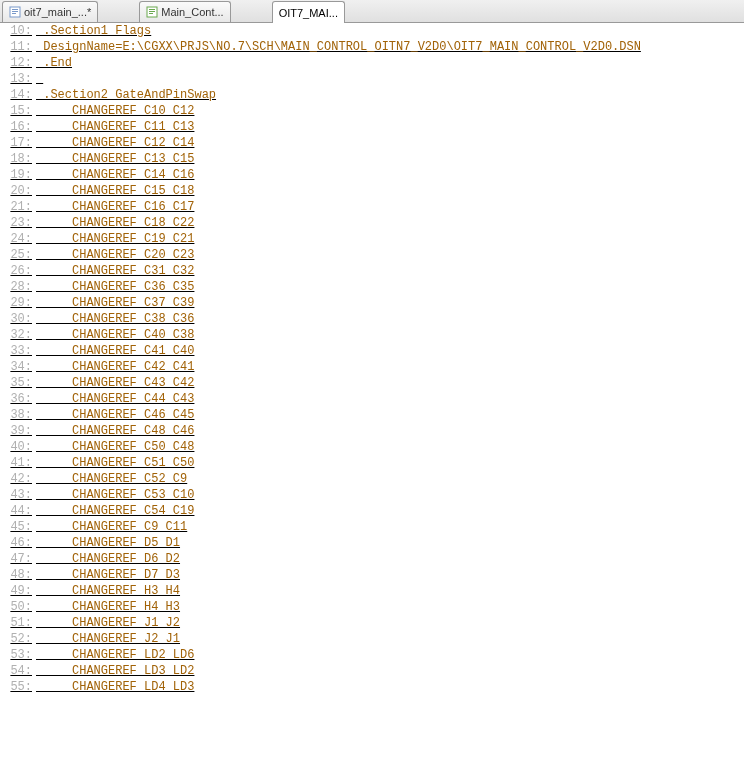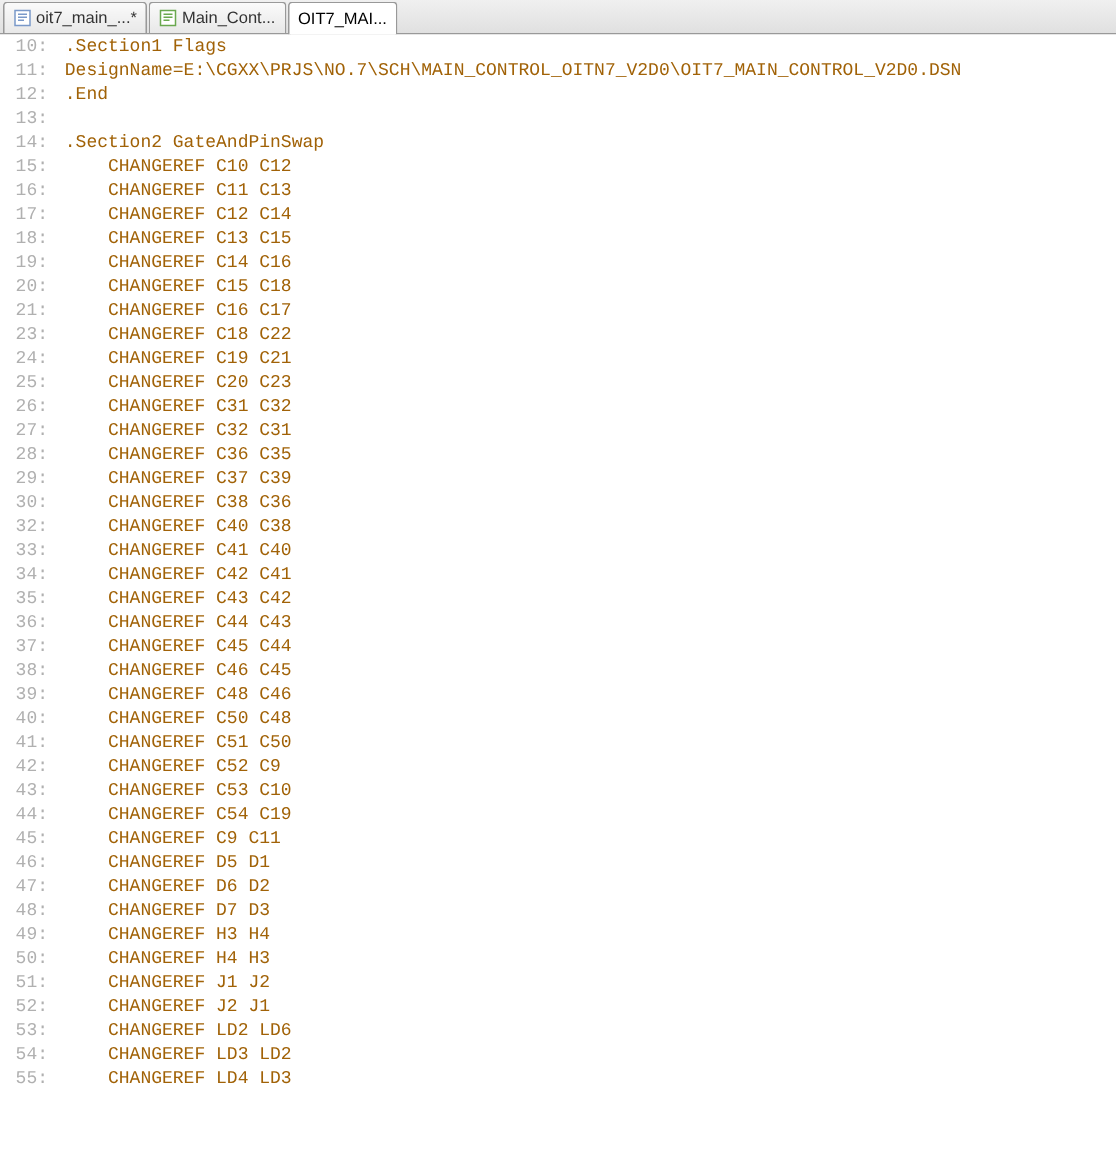--- a/index.html
+++ b/index.html
@@ -14,20 +14,21 @@
   }
   .tab-bar {
     height: 22px;
     background: linear-gradient(to bottom, #f0f0f0, #e0e0e0);
     border-bottom: 1px solid #999;
     display: flex;
     align-items: flex-end;
     padding-left: 2px;
     font-family: Tahoma, sans-serif;
     font-size: 11px;
+    gap: 40px;
   }
   .tab {
     display: flex;
     align-items: center;
     padding: 2px 6px;
     border: 1px solid #999;
     border-bottom: none;
     margin-right: 1px;
     background: linear-gradient(to bottom, #fafafa, #e8e8e8);
     border-top-left-radius: 3px;
@@ -49,20 +50,21 @@
     height: 12px;
     margin-right: 3px;
     display: inline-block;
   }
   .tab-icon svg { display:block; }
   .editor {
     width: 100%;
     height: calc(100% - 22px);
     overflow: hidden;
     background: #ffffff;
+    text-decoration: underline;
   }
   .line {
     display: flex;
     height: 16px;
     line-height: 16px;
     white-space: pre;
   }
   .gutter {
     width: 32px;
     text-align: right;
@@ -118,30 +120,28 @@
     <div class="line"><span class="gutter">16:</span><span class="code">     CHANGEREF C11 C13</span></div>
     <div class="line"><span class="gutter">17:</span><span class="code">     CHANGEREF C12 C14</span></div>
     <div class="line"><span class="gutter">18:</span><span class="code">     CHANGEREF C13 C15</span></div>
     <div class="line"><span class="gutter">19:</span><span class="code">     CHANGEREF C14 C16</span></div>
     <div class="line"><span class="gutter">20:</span><span class="code">     CHANGEREF C15 C18</span></div>
     <div class="line"><span class="gutter">21:</span><span class="code">     CHANGEREF C16 C17</span></div>
     <div class="line"><span class="gutter">23:</span><span class="code">     CHANGEREF C18 C22</span></div>
     <div class="line"><span class="gutter">24:</span><span class="code">     CHANGEREF C19 C21</span></div>
     <div class="line"><span class="gutter">25:</span><span class="code">     CHANGEREF C20 C23</span></div>
     <div class="line"><span class="gutter">26:</span><span class="code">     CHANGEREF C31 C32</span></div>
-    <div class="line"><span class="gutter">27:</span><span class="code">     CHANGEREF C32 C31</span></div>
     <div class="line"><span class="gutter">28:</span><span class="code">     CHANGEREF C36 C35</span></div>
     <div class="line"><span class="gutter">29:</span><span class="code">     CHANGEREF C37 C39</span></div>
     <div class="line"><span class="gutter">30:</span><span class="code">     CHANGEREF C38 C36</span></div>
     <div class="line"><span class="gutter">32:</span><span class="code">     CHANGEREF C40 C38</span></div>
     <div class="line"><span class="gutter">33:</span><span class="code">     CHANGEREF C41 C40</span></div>
     <div class="line"><span class="gutter">34:</span><span class="code">     CHANGEREF C42 C41</span></div>
     <div class="line"><span class="gutter">35:</span><span class="code">     CHANGEREF C43 C42</span></div>
     <div class="line"><span class="gutter">36:</span><span class="code">     CHANGEREF C44 C43</span></div>
-    <div class="line"><span class="gutter">37:</span><span class="code">     CHANGEREF C45 C44</span></div>
     <div class="line"><span class="gutter">38:</span><span class="code">     CHANGEREF C46 C45</span></div>
     <div class="line"><span class="gutter">39:</span><span class="code">     CHANGEREF C48 C46</span></div>
     <div class="line"><span class="gutter">40:</span><span class="code">     CHANGEREF C50 C48</span></div>
     <div class="line"><span class="gutter">41:</span><span class="code">     CHANGEREF C51 C50</span></div>
     <div class="line"><span class="gutter">42:</span><span class="code">     CHANGEREF C52 C9</span></div>
     <div class="line"><span class="gutter">43:</span><span class="code">     CHANGEREF C53 C10</span></div>
     <div class="line"><span class="gutter">44:</span><span class="code">     CHANGEREF C54 C19</span></div>
     <div class="line"><span class="gutter">45:</span><span class="code">     CHANGEREF C9 C11</span></div>
     <div class="line"><span class="gutter">46:</span><span class="code">     CHANGEREF D5 D1</span></div>
     <div class="line"><span class="gutter">47:</span><span class="code">     CHANGEREF D6 D2</span></div>

